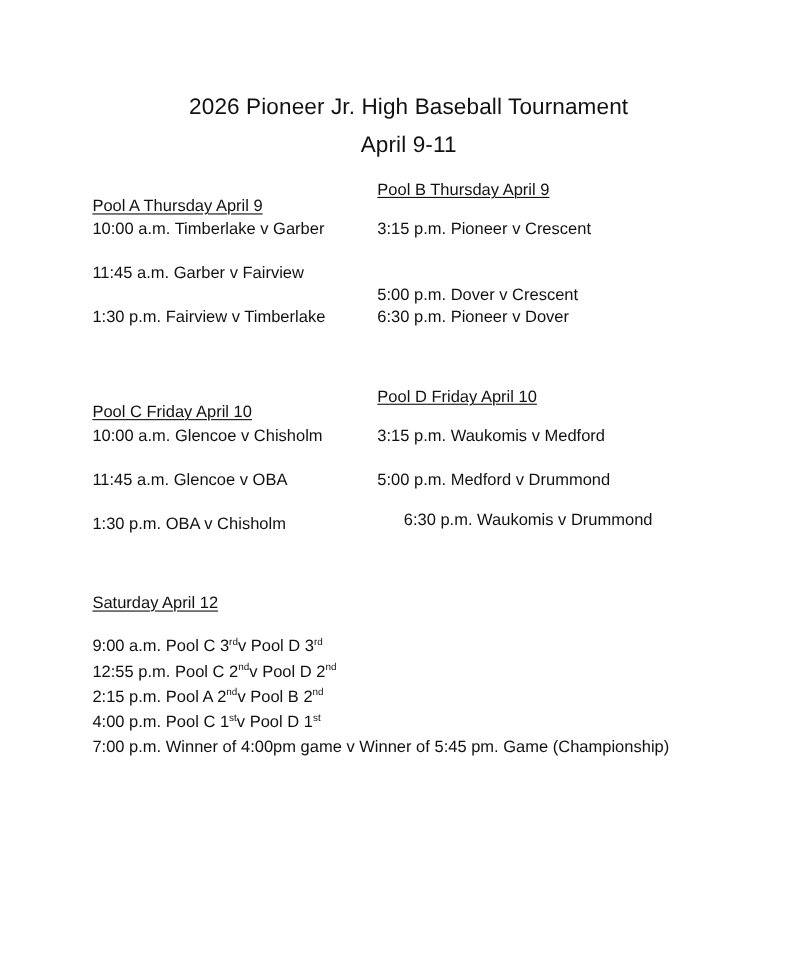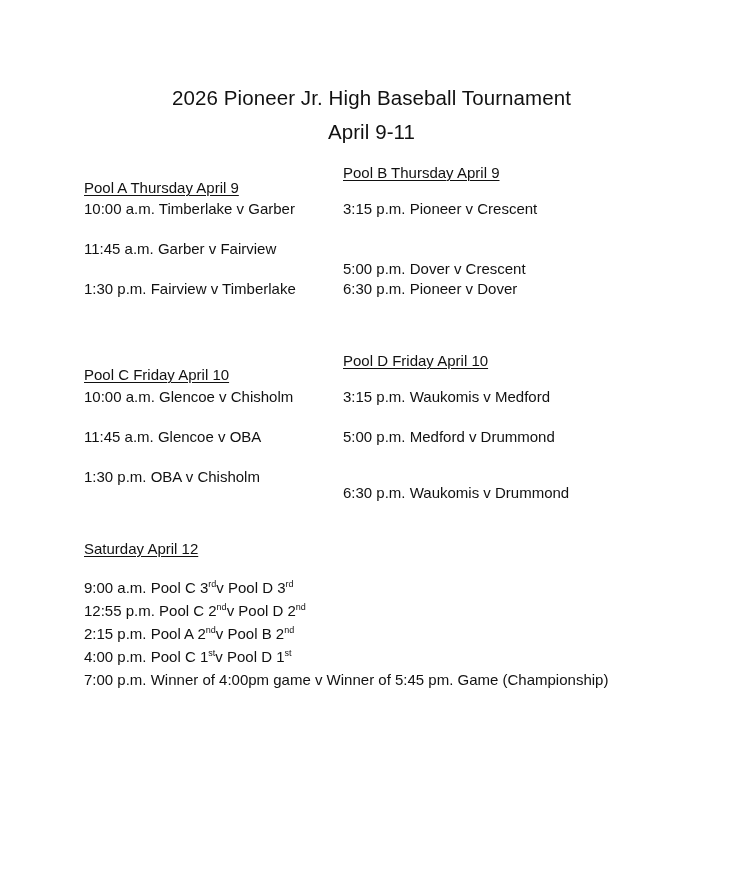--- a/index.html
+++ b/index.html
@@ -96,21 +96,21 @@
     <div class="pool-heading" style="top:0;margin-top:14px;">Pool C Friday April 10</div>
     <div class="game" style="top:36px;">10:00 a.m. Glencoe v Chisholm</div>
     <div class="game" style="top:76px;">11:45 a.m. Glencoe v OBA</div>
     <div class="game" style="top:116px;">1:30 p.m. OBA v Chisholm</div>
   </div>
 
   <div class="col col-right" style="top:352px;">
     <div class="pool-heading" style="top:0;">Pool D Friday April 10</div>
     <div class="game" style="top:36px;">3:15 p.m. Waukomis v Medford</div>
     <div class="game" style="top:76px;">5:00 p.m. Medford v Drummond</div>
-    <div class="game" style="top:132px;">6:30 p.m. Waukomis v Drummond</div>
+    <div class="game" style="top:112px;margin-left:24px;">6:30 p.m. Waukomis v Drummond</div>
   </div>
 
   <div class="sat-block">
     <div class="sat-heading">Saturday April 12</div>
 
     <div class="sat-game"><span>9:00 a.m.</span> <span>Pool C 3</span><sup>rd</sup><span>v</span> <span>Pool D 3</span><sup>rd</sup></div>
 
 
     <div class="sat-game"><span>12:55 p.m.</span> <span>Pool C 2</span><sup>nd</sup><span>v</span> <span>Pool D 2</span><sup>nd</sup></div>
 

